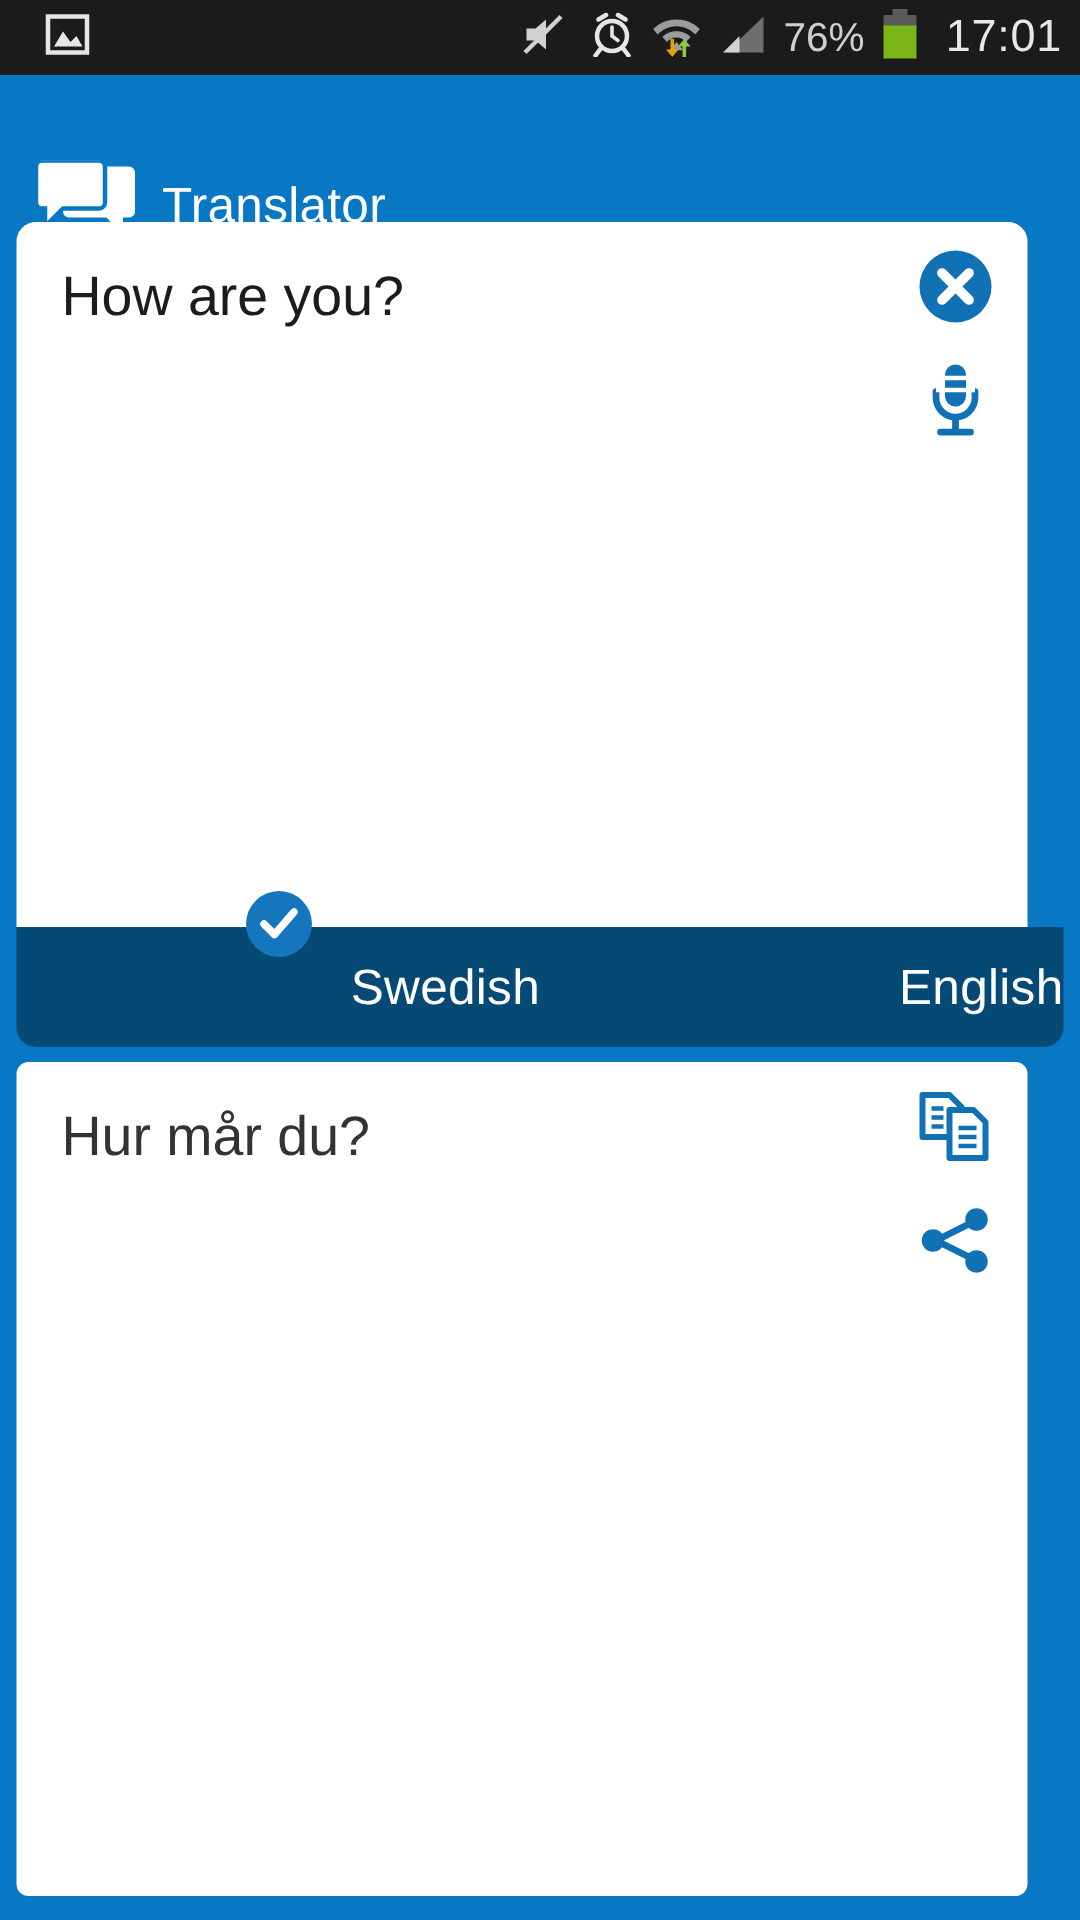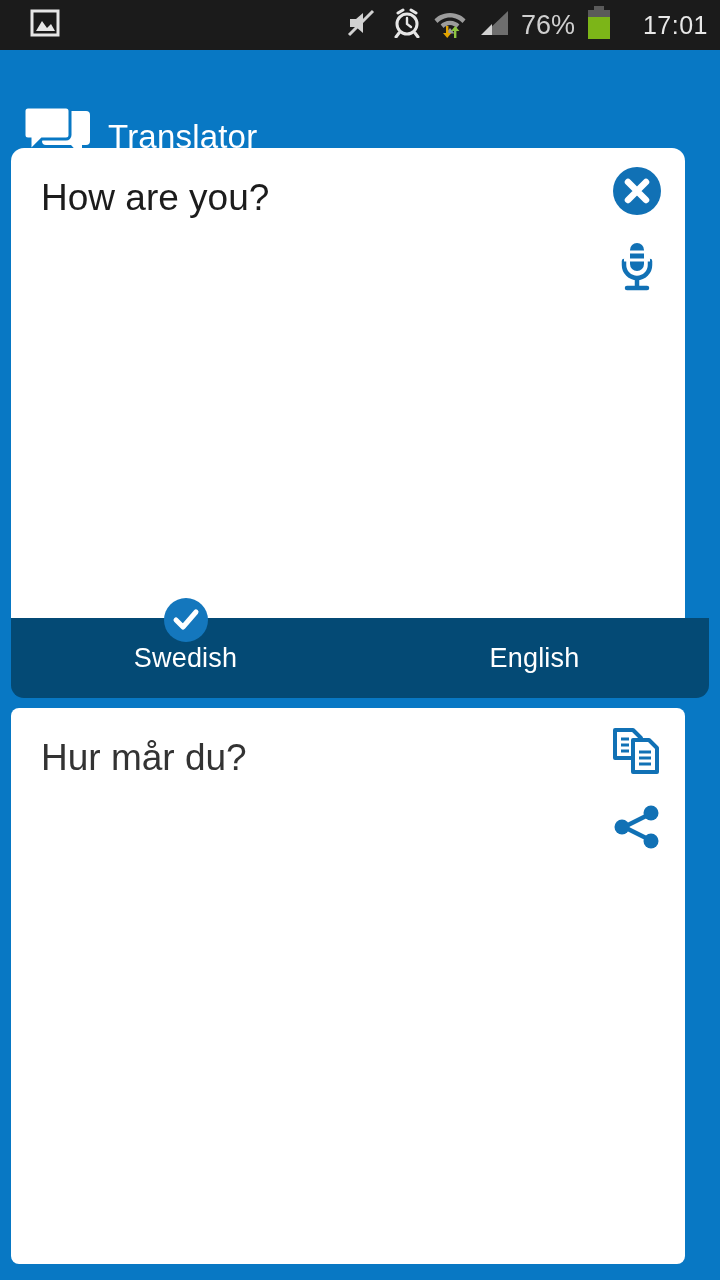--- a/index.html
+++ b/index.html
@@ -39,23 +39,23 @@
   }
   .sb-icon { display: block; }
   .battery-pct {
     color: #cfcfcf;
     font-size: 27px;
     letter-spacing: 0px;
     line-height: 1;
   }
   .clock {
     color: #e8e8e8;
-    font-size: 25px;
+    font-size: 30px;
     line-height: 1;
-    margin-left: 20px;
+    margin-left: 6px;
     letter-spacing: 0.5px;
   }
 
   
   .appbar {
     position: absolute;
     left: 0; top: 50px;
     width: 720px;
     height: 98px;
     background: #0878c4;
@@ -129,23 +129,23 @@
     top: 618px;
     width: 698px;
     height: 80px;
     background: #044a75;
     border-radius: 0 0 13px 13px;
     display: flex;
     align-items: center;
   }
   .lang {
     flex: 1;
-    text-align: center;
+    text-align: right;
     color: #ffffff;
-    font-size: 27px;
+    font-size: 33px;
     position: relative;
     letter-spacing: 0.2px;
   }
   .lang-check {
     position: absolute;
     left: 50%;
     transform: translateX(-50%);
     top: -45px;
     width: 44px;
     height: 44px;

